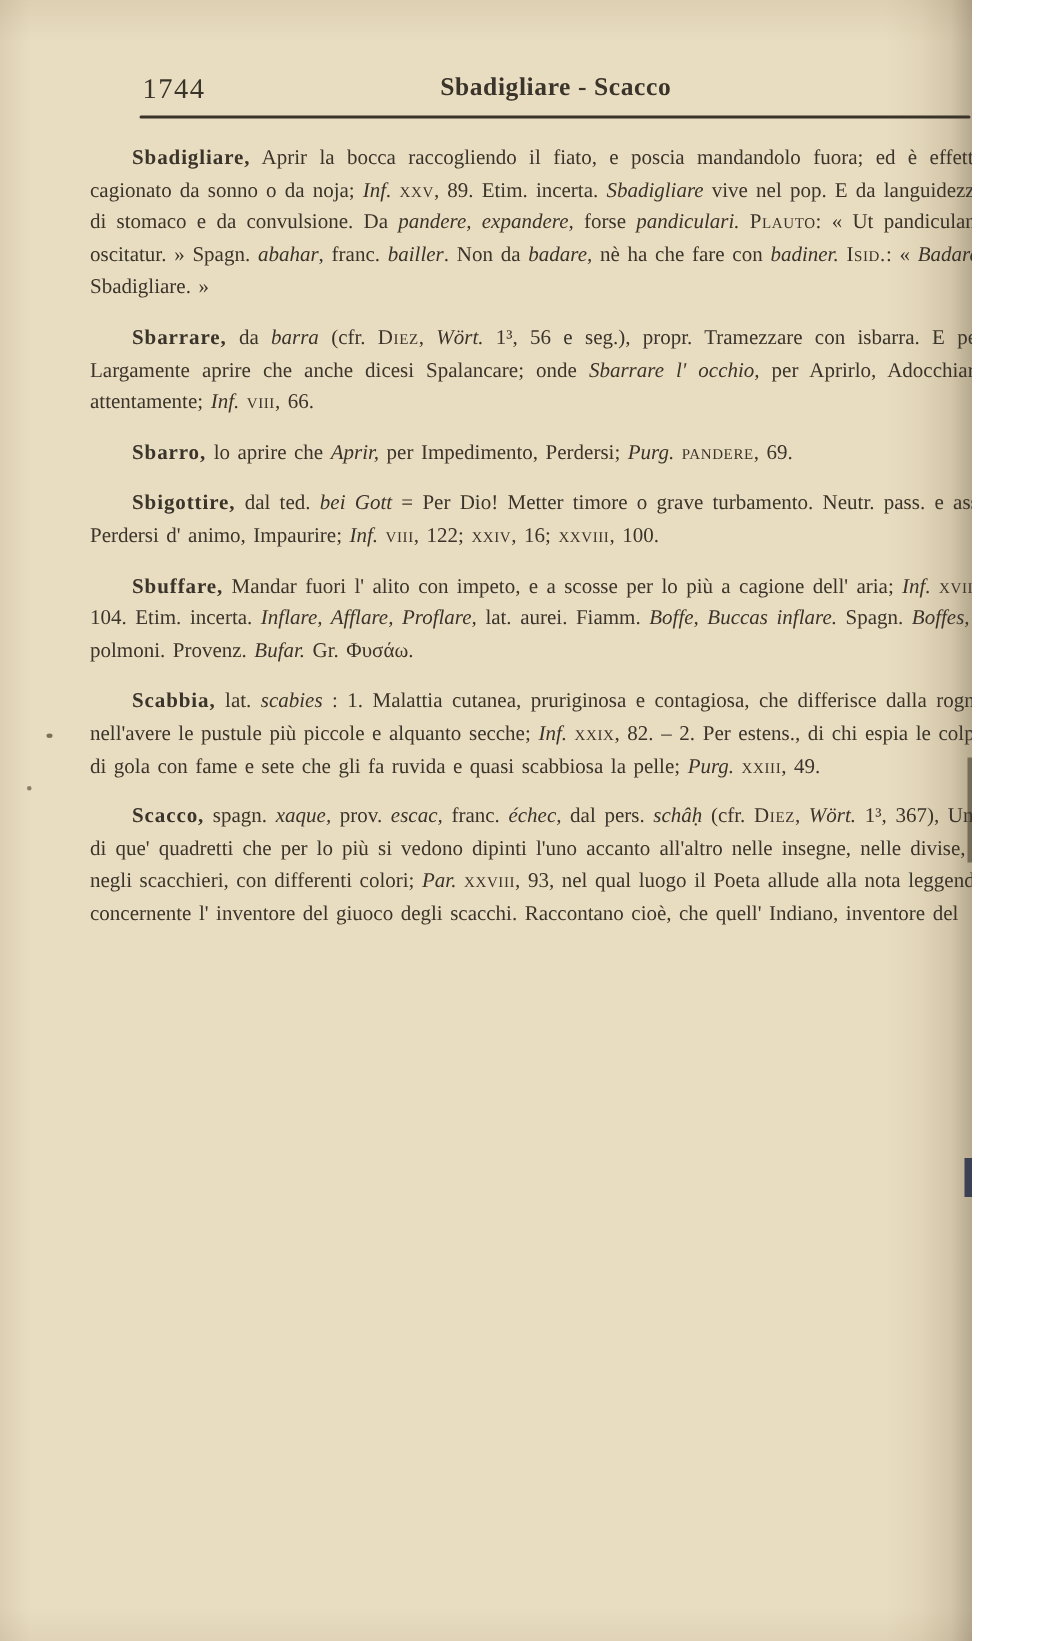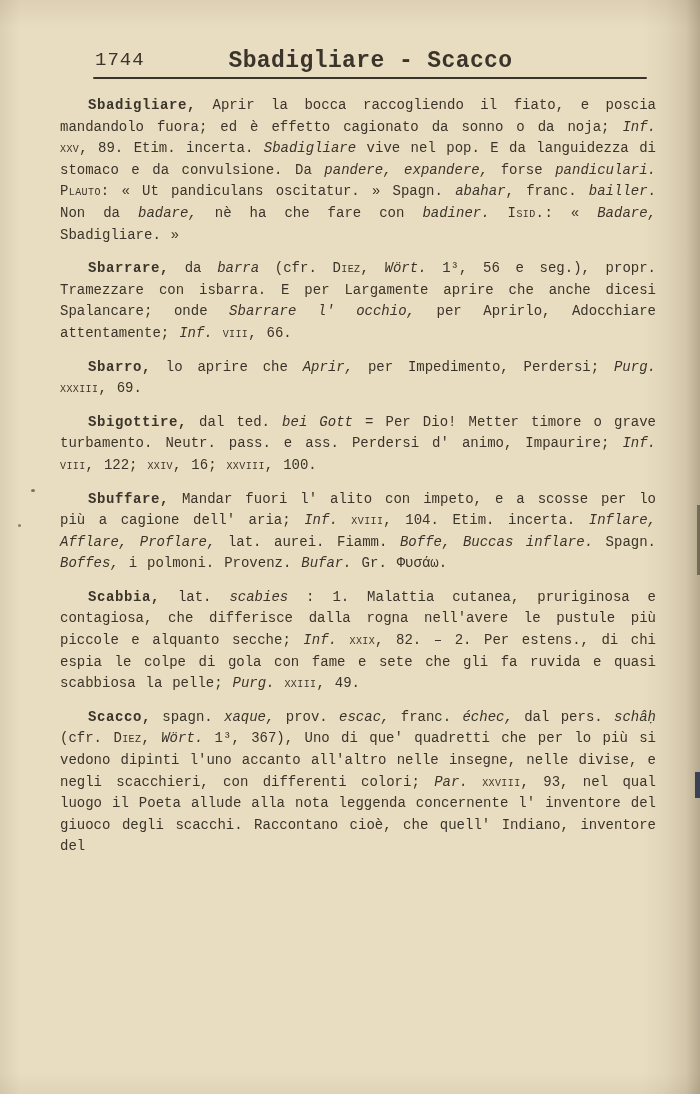--- a/index.html
+++ b/index.html
@@ -1,42 +1,42 @@
 <!DOCTYPE html>
 <html><head>
 <meta charset="utf-8">
 <style>
   html, body { margin: 0; padding: 0; }
   .page {
     position: relative;
-    width: 700px;
+    width: 648px;
     height: 1094px;
     overflow: hidden;
     box-sizing: border-box;
     background:
       linear-gradient(to left,  rgba(62,48,25,0.30) 0px, rgba(92,74,44,0.16) 14px, rgba(120,100,65,0.07) 34px, rgba(0,0,0,0) 58px),
       linear-gradient(to right, rgba(100,80,50,0.10) 0px, rgba(0,0,0,0) 20px),
       linear-gradient(to bottom, rgba(110,90,55,0.10) 0px, rgba(0,0,0,0) 28px),
       linear-gradient(to top,    rgba(110,90,55,0.08) 0px, rgba(0,0,0,0) 22px),
       #e9ddc1;
-    font-family: Liberation Mono, monospace;
+    font-family: Liberation Serif, serif;
     color: #3b342a;
   }
   .page-number {
     position: absolute;
     top: 49px; left: 95px;
     font-size: 19px;
     letter-spacing: 1px;
   }
   .running-head {
     position: absolute;
     top: 48px; left: 93px; width: 555px;
     text-align: center;
     font-weight: 700;
-    font-size: 23px;
+    font-size: 17px;
     letter-spacing: 0.4px;
   }
   .header-rule {
     position: absolute;
     top: 77px; left: 93px; width: 554px; height: 2px;
     background: #3a332a;
     border-radius: 1px;
   }
   .entries {
     position: absolute;
@@ -79,21 +79,21 @@
 
   <div class="page-number">1744</div>
 
   <div class="running-head">Sbadigliare - Scacco</div>
 
   <div class="header-rule"></div>
 
   <div class="entries">
     <p class="entry"><span class="r-hw">Sbadigliare,</span><span class="r-n"> Aprir la bocca raccogliendo il fiato, e poscia mandandolo fuora; ed è effetto cagionato da sonno o da noja; </span><span class="r-i">Inf.</span><span class="r-n"> </span><span class="r-sc">xxv</span><span class="r-n">, 89. Etim. incerta. </span><span class="r-i">Sbadigliare</span><span class="r-n"> vive nel pop. E da languidezza di stomaco e da convulsione. Da </span><span class="r-i">pandere, expandere,</span><span class="r-n"> forse </span><span class="r-i">pandiculari.</span><span class="r-n"> </span><span class="r-sc">Plauto</span><span class="r-n">: « Ut pandiculans oscitatur. » Spagn. </span><span class="r-i">abahar</span><span class="r-n">, franc. </span><span class="r-i">bailler</span><span class="r-n">. Non da </span><span class="r-i">badare,</span><span class="r-n"> nè ha che fare con </span><span class="r-i">badiner.</span><span class="r-n"> </span><span class="r-sc">Isid.</span><span class="r-n">: « </span><span class="r-i">Badare,</span><span class="r-n"> Sbadigliare. »</span></p>
     <p class="entry"><span class="r-hw">Sbarrare,</span><span class="r-n"> da </span><span class="r-i">barra</span><span class="r-n"> (cfr. </span><span class="r-sc">Diez</span><span class="r-n">, </span><span class="r-i">Wört.</span><span class="r-n"> 1³, 56 e seg.), propr. Tramezzare con isbarra. E per Largamente aprire che anche dicesi Spalancare; onde </span><span class="r-i">Sbarrare l' occhio,</span><span class="r-n"> per Aprirlo, Adocchiare attentamente; </span><span class="r-i">Inf.</span><span class="r-n"> </span><span class="r-sc">viii</span><span class="r-n">, 66.</span></p>
-    <p class="entry"><span class="r-hw">Sbarro,</span><span class="r-n"> lo aprire che </span><span class="r-i">Aprir,</span><span class="r-n"> per Impedimento, Perdersi; </span><span class="r-i">Purg.</span><span class="r-n"> </span><span class="r-sc">xxxiii</span><span class="r-n">, 69.</span></p>
+    <p class="entry"><span class="r-hw">Sbarro,</span><span class="r-n"> lo aprire che </span><span class="r-i">Aprir,</span><span class="r-n"> per Impedimento, Perdersi; </span><span class="r-i">Purg.</span><span class="r-n"> </span><span class="r-sc">pandere</span><span class="r-n">, 69.</span></p>
     <p class="entry"><span class="r-hw">Sbigottire,</span><span class="r-n"> dal ted. </span><span class="r-i">bei Gott</span><span class="r-n"> = Per Dio! Metter timore o grave turbamento. Neutr. pass. e ass. Perdersi d' animo, Impaurire; </span><span class="r-i">Inf.</span><span class="r-n"> </span><span class="r-sc">viii</span><span class="r-n">, 122; </span><span class="r-sc">xxiv</span><span class="r-n">, 16; </span><span class="r-sc">xxviii</span><span class="r-n">, 100.</span></p>
     <p class="entry"><span class="r-hw">Sbuffare,</span><span class="r-n"> Mandar fuori l' alito con impeto, e a scosse per lo più a cagione dell' aria; </span><span class="r-i">Inf.</span><span class="r-n"> </span><span class="r-sc">xviii</span><span class="r-n">, 104. Etim. incerta. </span><span class="r-i">Inflare, Afflare, Proflare,</span><span class="r-n"> lat. aurei. Fiamm. </span><span class="r-i">Boffe, Buccas inflare.</span><span class="r-n"> Spagn. </span><span class="r-i">Boffes,</span><span class="r-n"> i polmoni. Provenz. </span><span class="r-i">Bufar.</span><span class="r-n"> Gr. Φυσάω.</span></p>
     <p class="entry"><span class="r-hw">Scabbia,</span><span class="r-n"> lat. </span><span class="r-i">scabies</span><span class="r-n"> : 1. Malattia cutanea, pruriginosa e contagiosa, che differisce dalla rogna nell'avere le pustule più piccole e alquanto secche; </span><span class="r-i">Inf.</span><span class="r-n"> </span><span class="r-sc">xxix</span><span class="r-n">, 82. – 2. Per estens., di chi espia le colpe di gola con fame e sete che gli fa ruvida e quasi scabbiosa la pelle; </span><span class="r-i">Purg.</span><span class="r-n"> </span><span class="r-sc">xxiii</span><span class="r-n">, 49.</span></p>
     <p class="entry"><span class="r-hw">Scacco,</span><span class="r-n"> spagn. </span><span class="r-i">xaque,</span><span class="r-n"> prov. </span><span class="r-i">escac,</span><span class="r-n"> franc. </span><span class="r-i">échec,</span><span class="r-n"> dal pers. </span><span class="r-i">schâḥ</span><span class="r-n"> (cfr. </span><span class="r-sc">Diez</span><span class="r-n">, </span><span class="r-i">Wört.</span><span class="r-n"> 1³, 367), Uno di que' quadretti che per lo più si vedono dipinti l'uno accanto all'altro nelle insegne, nelle divise, e negli scacchieri, con differenti colori; </span><span class="r-i">Par.</span><span class="r-n"> </span><span class="r-sc">xxviii</span><span class="r-n">, 93, nel qual luogo il Poeta allude alla nota leggenda concernente l' inventore del giuoco degli scacchi. Raccontano cioè, che quell' Indiano, inventore del</span></p>
   </div>
 
   <div class="edge-mark-a"></div>
   <div class="edge-mark-b"></div>
   <div class="margin-dot-a"></div>
   <div class="margin-dot-b"></div>

